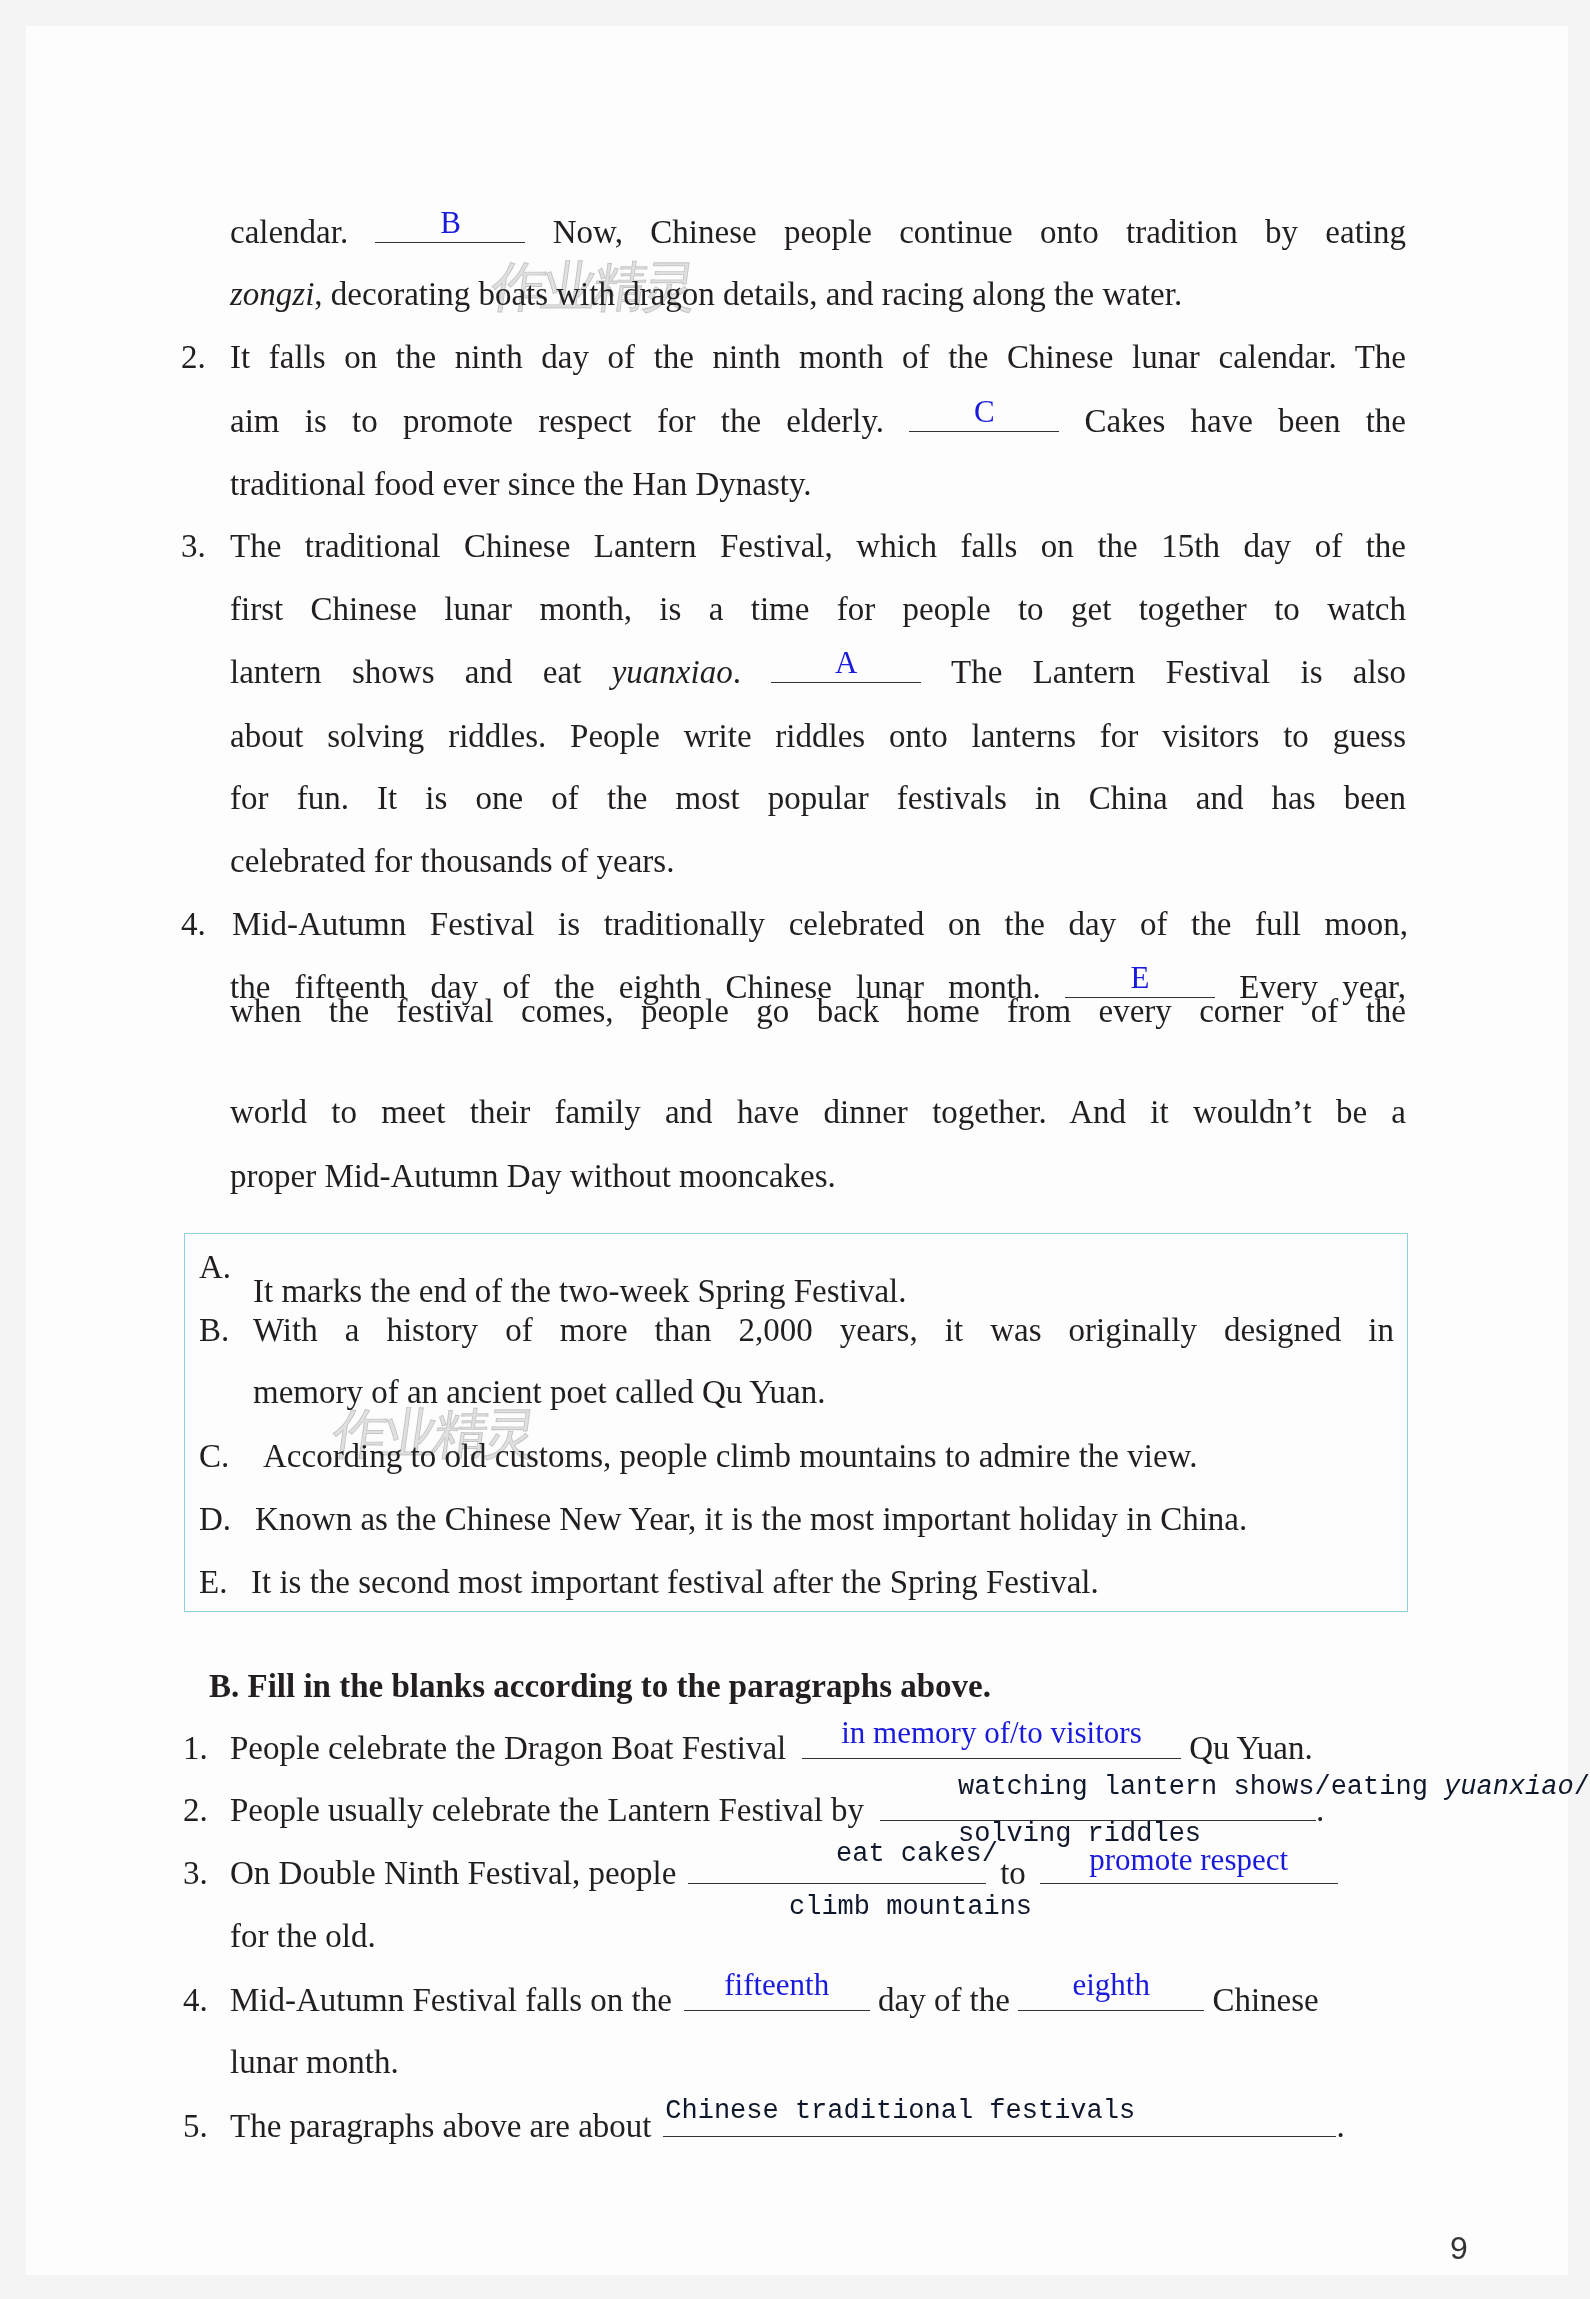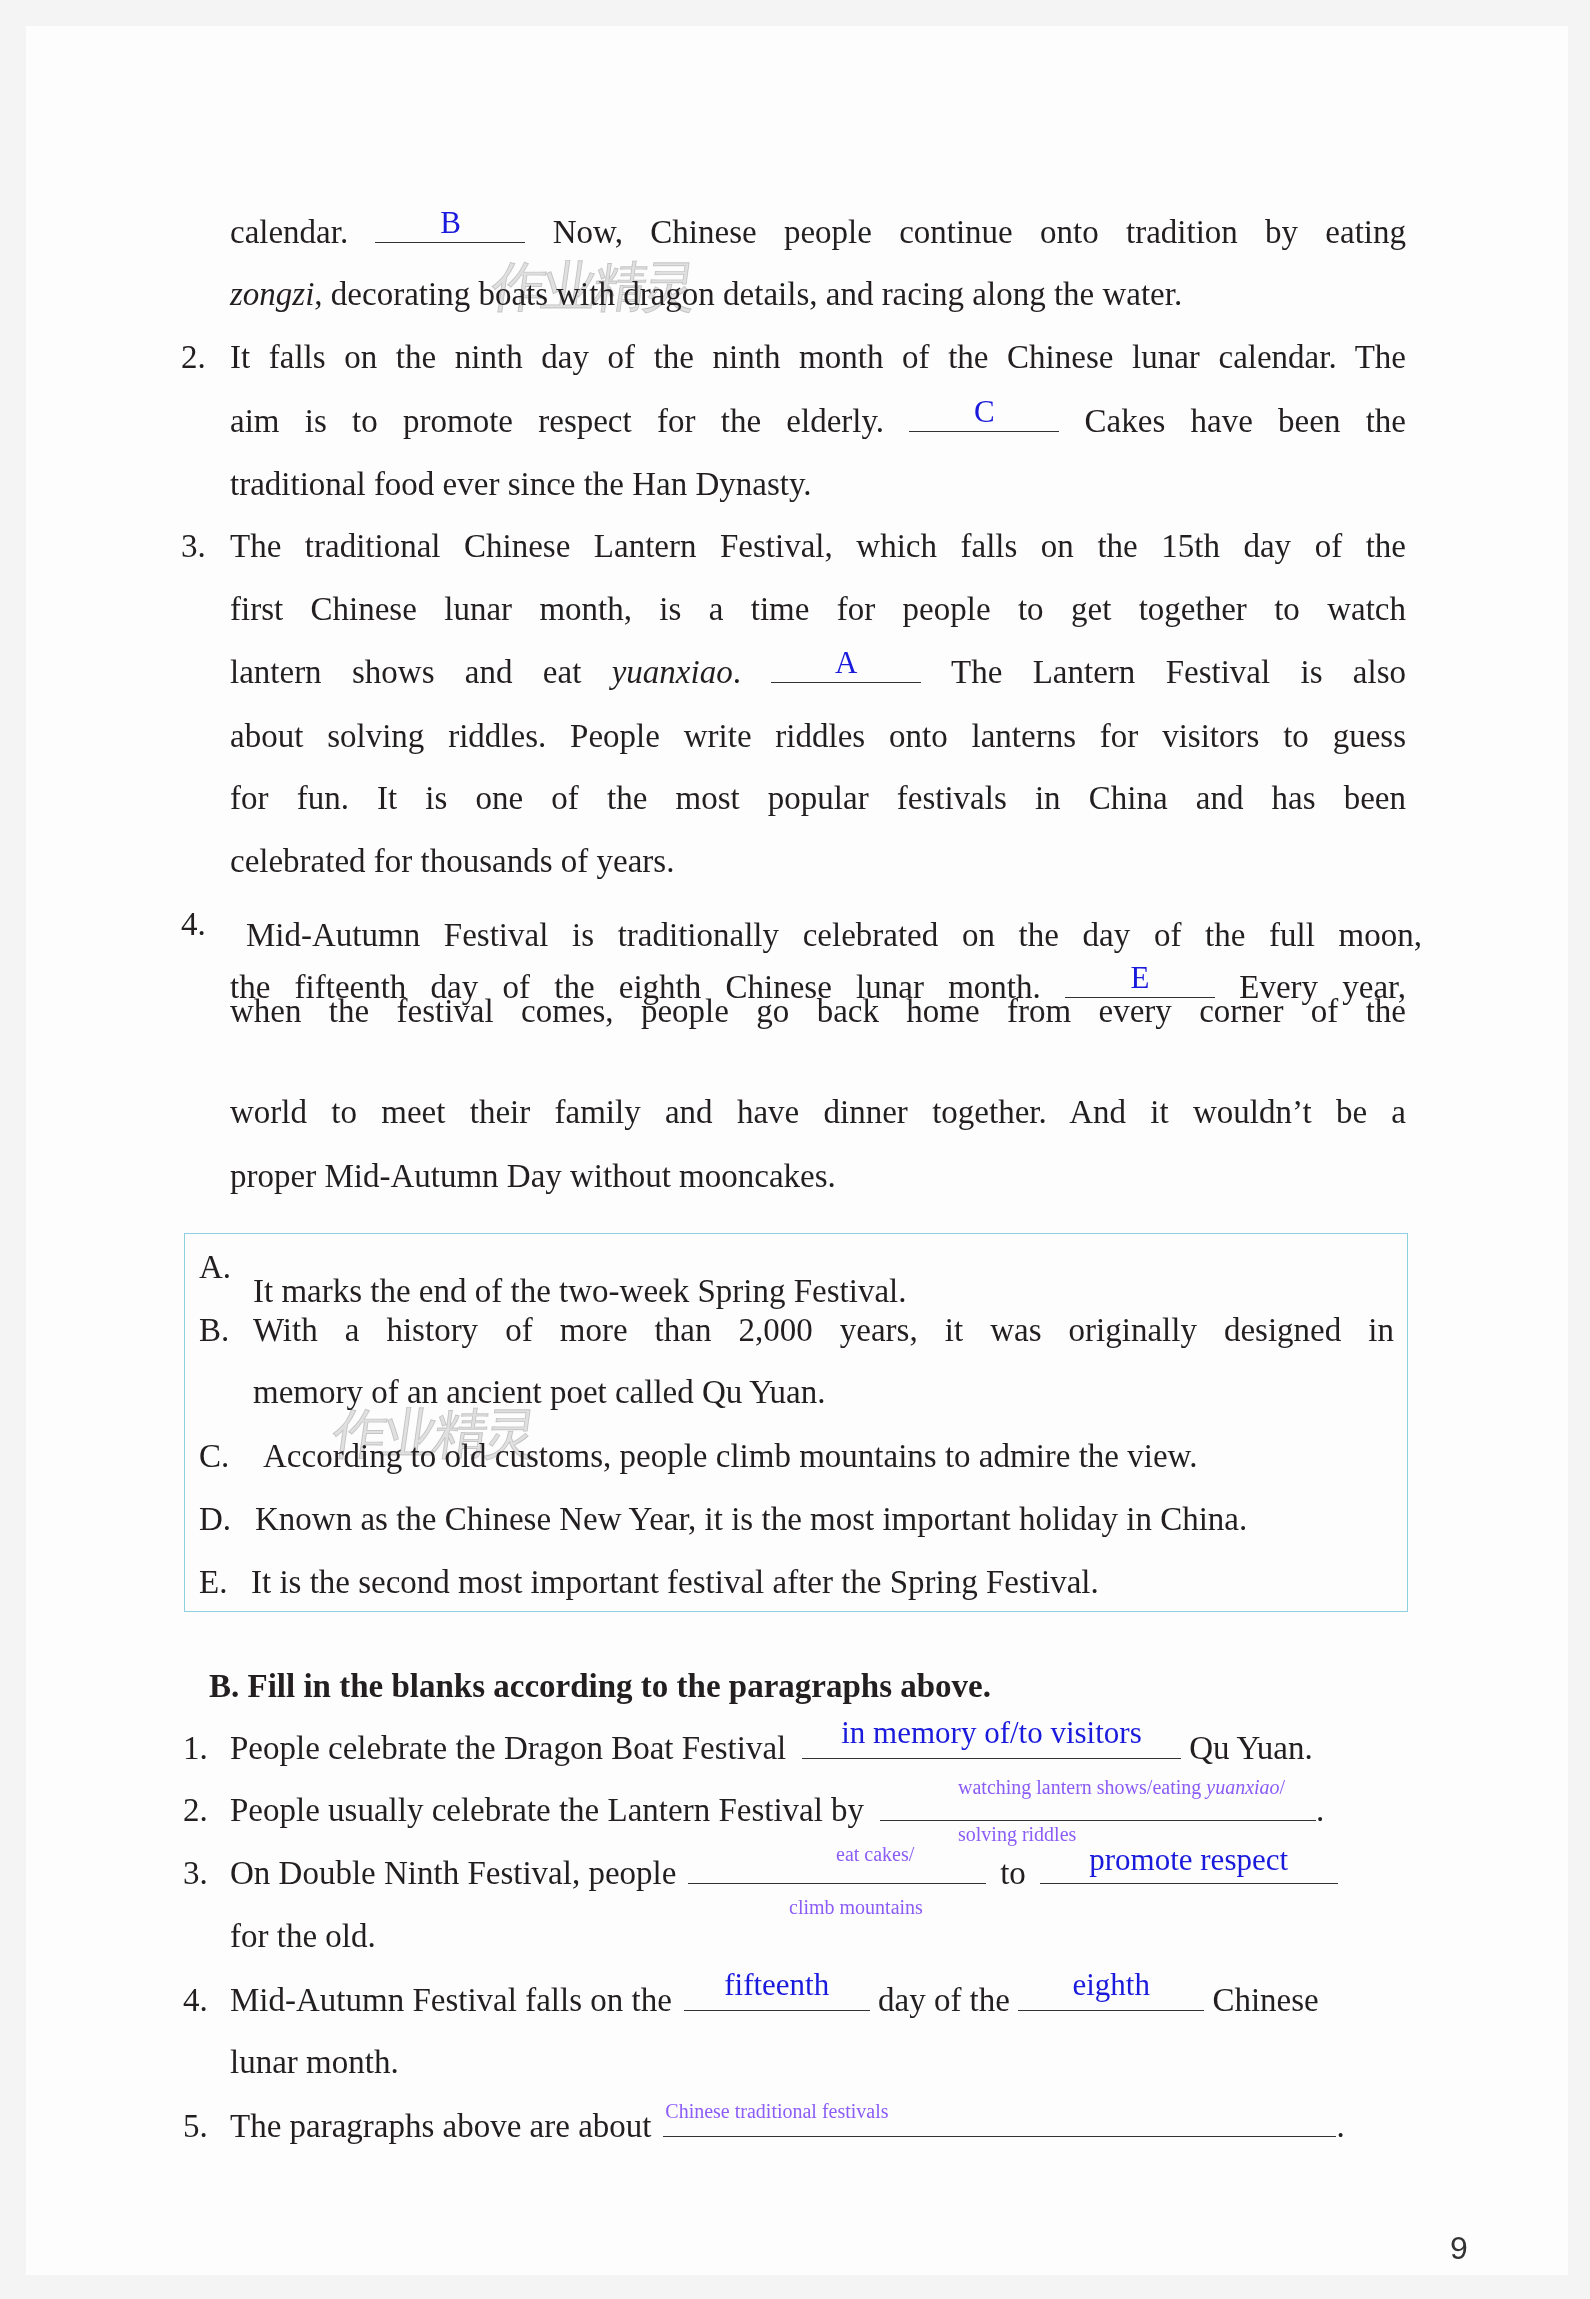--- a/index.html
+++ b/index.html
@@ -47,24 +47,25 @@
     left: 0; right: 0;
     color: #1a1adc;
     font-size: 31px;
     line-height: 32px;
     white-space: nowrap;
     text-align: center;
     text-align-last: center;
   }
   .ans-free {
     position: absolute;
-    color: #8b5cf6;
-    font-size: 20px;
+    color: #0f172a;
+    font-size: 27px;
     line-height: 32px;
     white-space: nowrap;
+    font-family: Liberation Mono, monospace;
   }
   .box {
     position: absolute;
     left: 184px; top: 1233px;
     width: 1224px; height: 379px;
     border: 1.9px solid #8fd0e0;
     box-sizing: border-box;
   }
   .opt-letter { position: absolute; font-size: 33px; line-height: 37px; }
   .heading-b {
@@ -127,21 +128,21 @@
   <span class="blank" style="width:150px;">
     <span class="ans" style="top:-7.5px;">A</span>
   </span>
   <span>The Lantern Festival is also</span>
 </div>
 <div class="line just" style="left:230px; top:718px; width:1176px;">about solving riddles. People write riddles onto lanterns for visitors to guess</div>
 <div class="line just" style="left:230px; top:780px; width:1176px;">for fun. It is one of the most popular festivals in China and has been</div>
 <div class="line" style="left:230px; top:843px;">celebrated for thousands of years.</div>
 
 <div class="num" style="left:181px; top:906px;">4.</div>
-<div class="line just" style="left:246px; top:906px; width:1176px;margin-top:11px;">Mid-Autumn Festival is traditionally celebrated on the day of the full moon,</div>
+<div class="line just" style="left:232px; top:906px; width:1176px;">Mid-Autumn Festival is traditionally celebrated on the day of the full moon,</div>
 <div class="line just" style="left:230px; top:969px; width:1176px;">
   <span>the fifteenth day of the eighth Chinese lunar month.</span>
   <span class="blank" style="width:150px;">
     <span class="ans" style="top:-7.5px;">E</span>
   </span>
   <span>Every year,</span>
 </div>
 <div class="line just" style="left:230px; top:993px; width:1176px;">when the festival comes, people go back home from every corner of the</div>
 <div class="line just" style="left:230px; top:1094px; width:1176px;">world to meet their family and have dinner together. And it wouldn’t be a</div>
 <div class="line" style="left:230px; top:1158px;">proper Mid-Autumn Day without mooncakes.</div>

